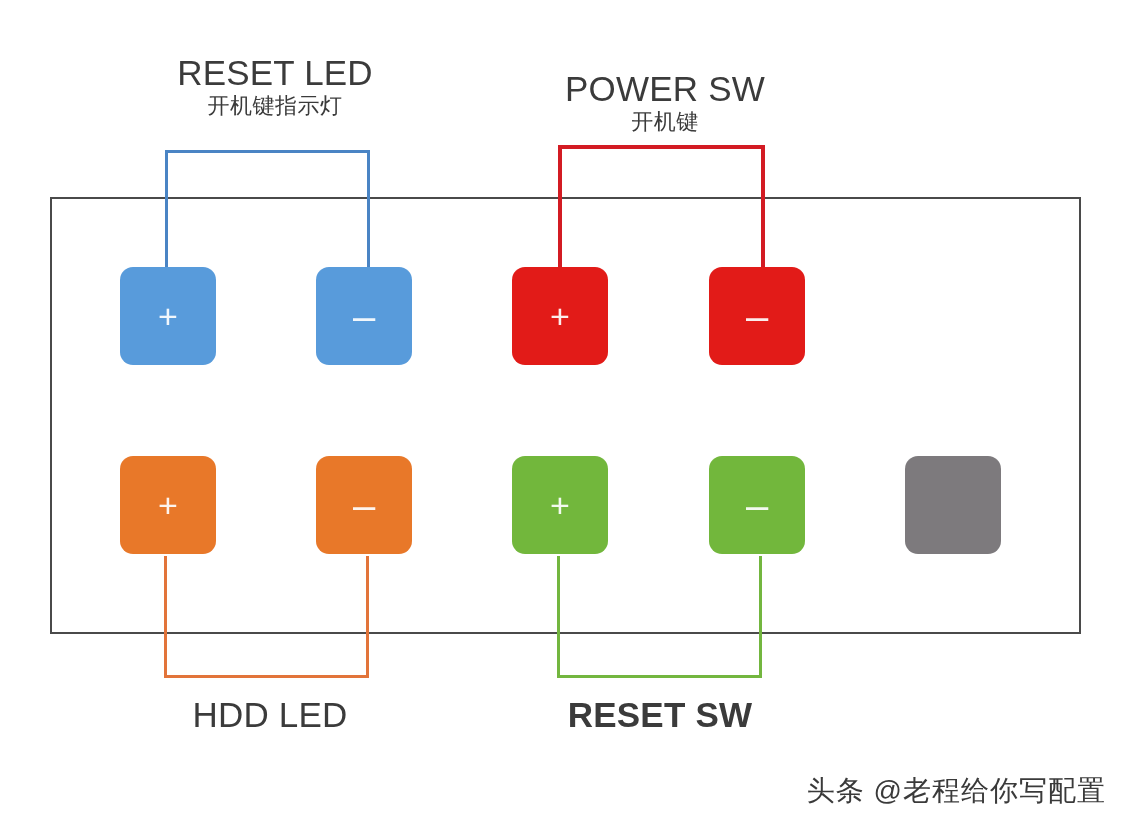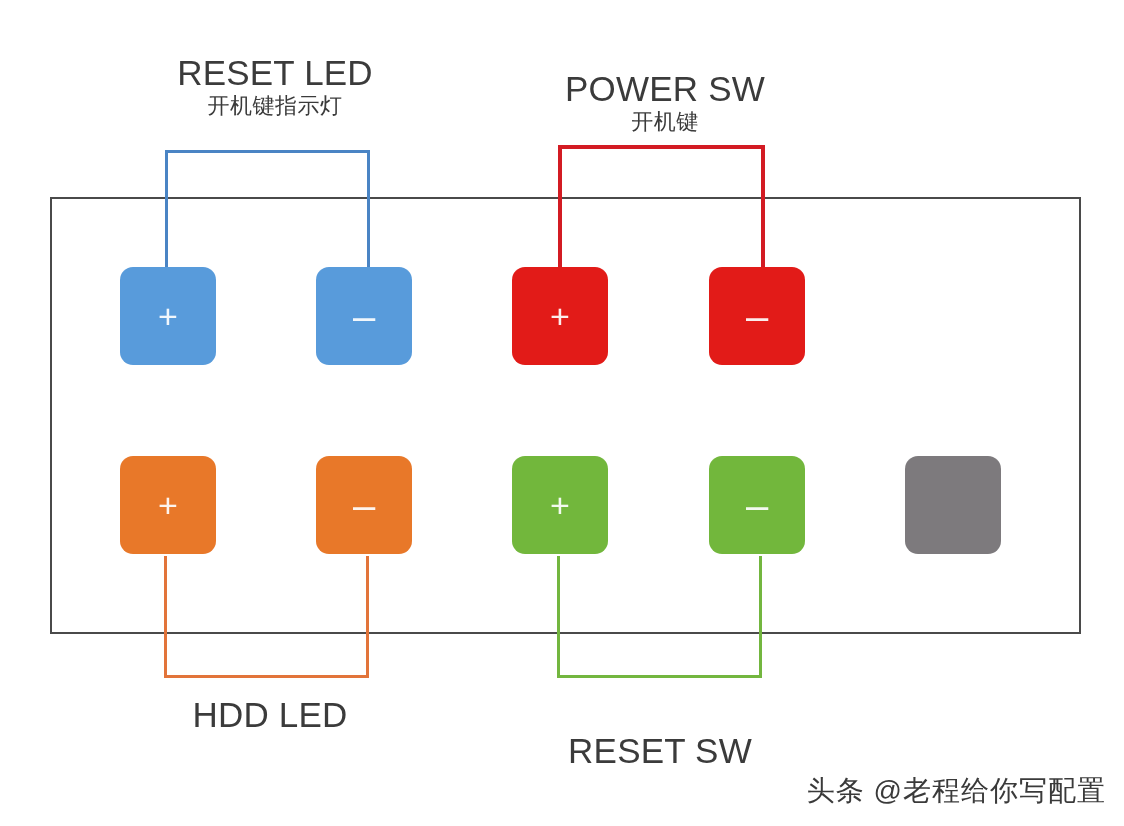--- a/index.html
+++ b/index.html
@@ -106,21 +106,21 @@
 
   <div class="group-label" style="left:550px; top:68px; width:230px;">
     <span class="line-en">POWER SW</span>
     <span class="line-cn">开机键</span>
   </div>
 
   <div class="group-label" style="left:150px; top:694px; width:240px;">
     <span class="line-en">HDD LED</span>
   </div>
 
-  <div class="group-label" style="left:545px; top:730px; width:230px;">
+  <div class="group-label" style="left:545px; top:694px; width:230px;font-weight:bold;">
     <span class="line-en">RESET SW</span>
   </div>
 
   <div id="panel"></div>
 
   <div class="bracket up" style="left:165px; top:150px; width:205px; height:120px; border-width:3px; border-color:#4a84c4;"></div>
 
   <div class="bracket up" style="left:558px; top:145px; width:207px; height:125px; border-width:4px; border-color:#d31b23;"></div>
 
   <div class="bracket down" style="left:164px; top:556px; width:205px; height:122px; border-width:3px; border-color:#e2743a;"></div>

